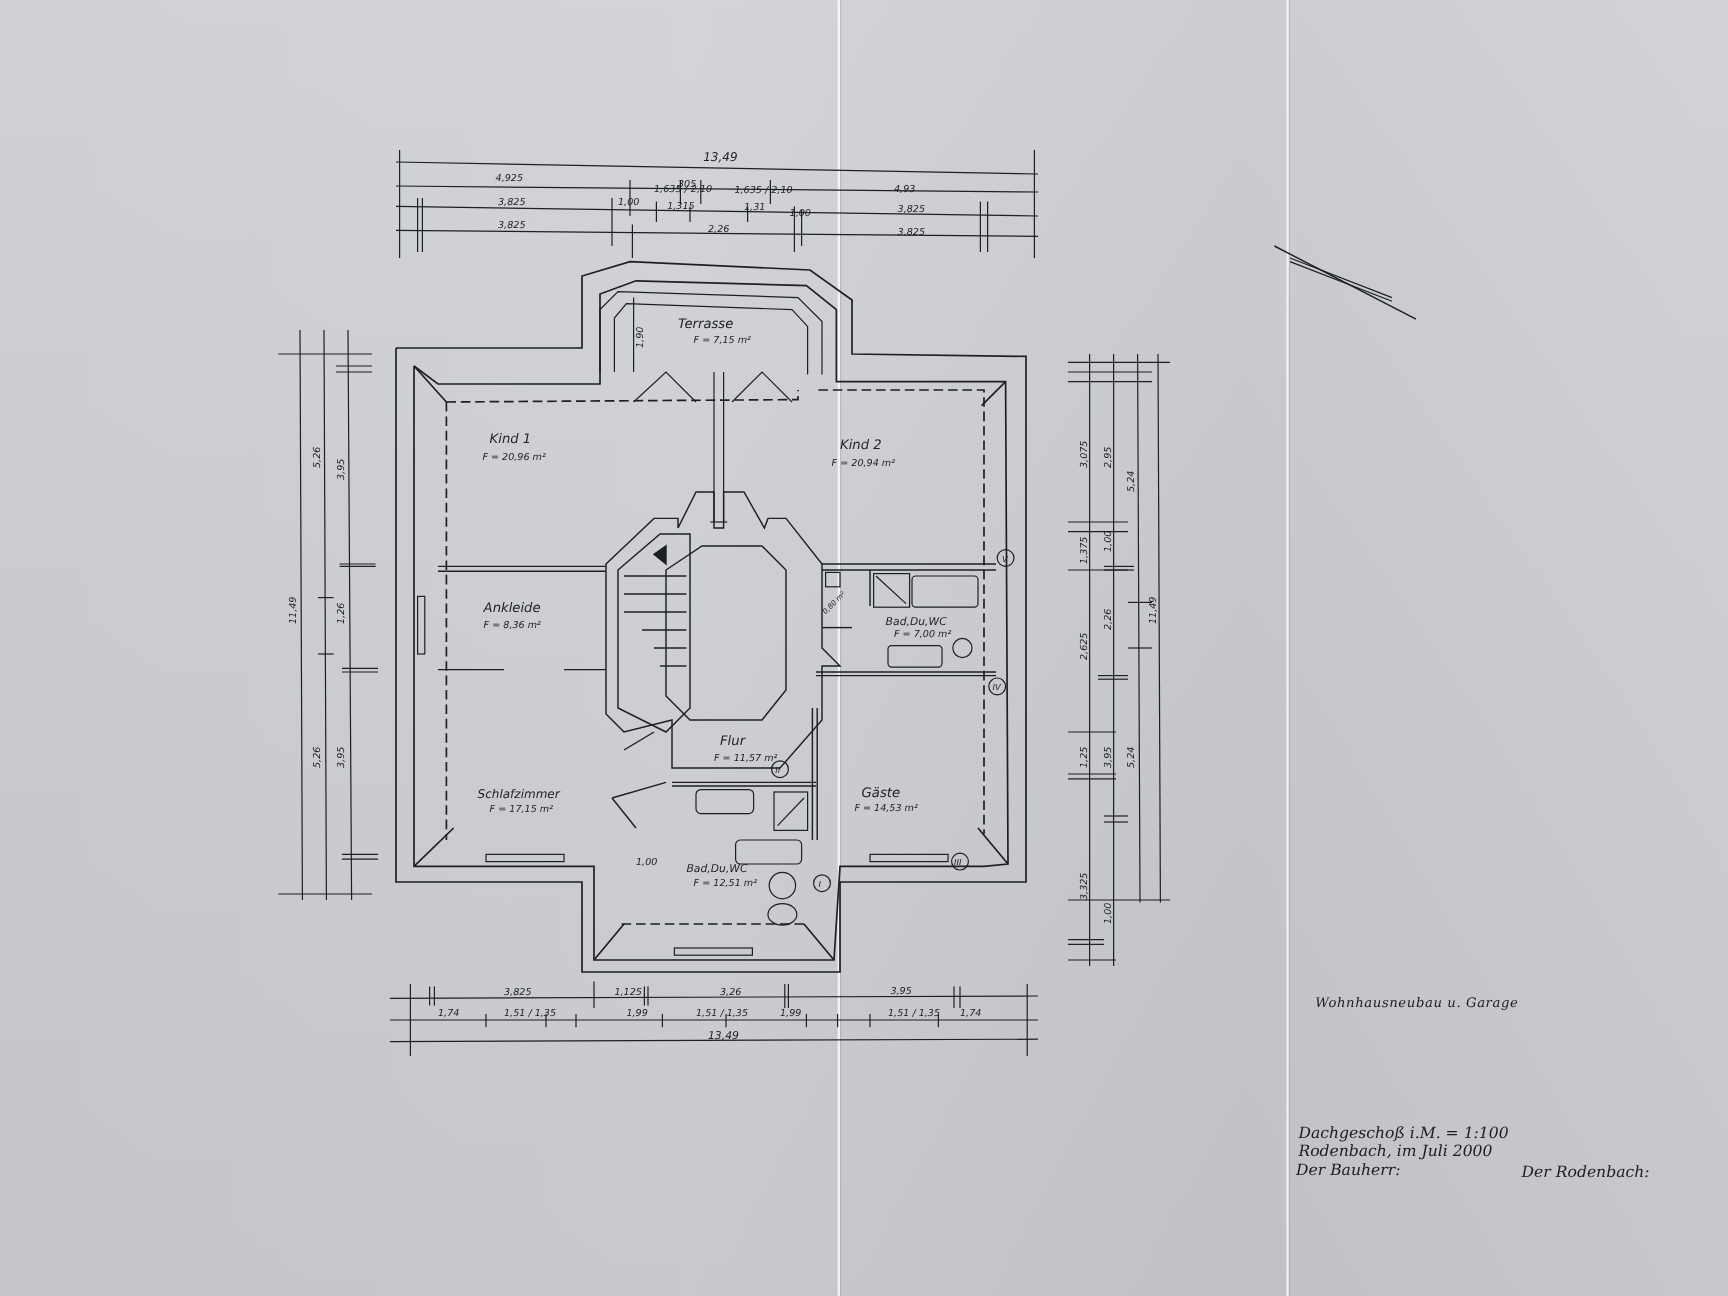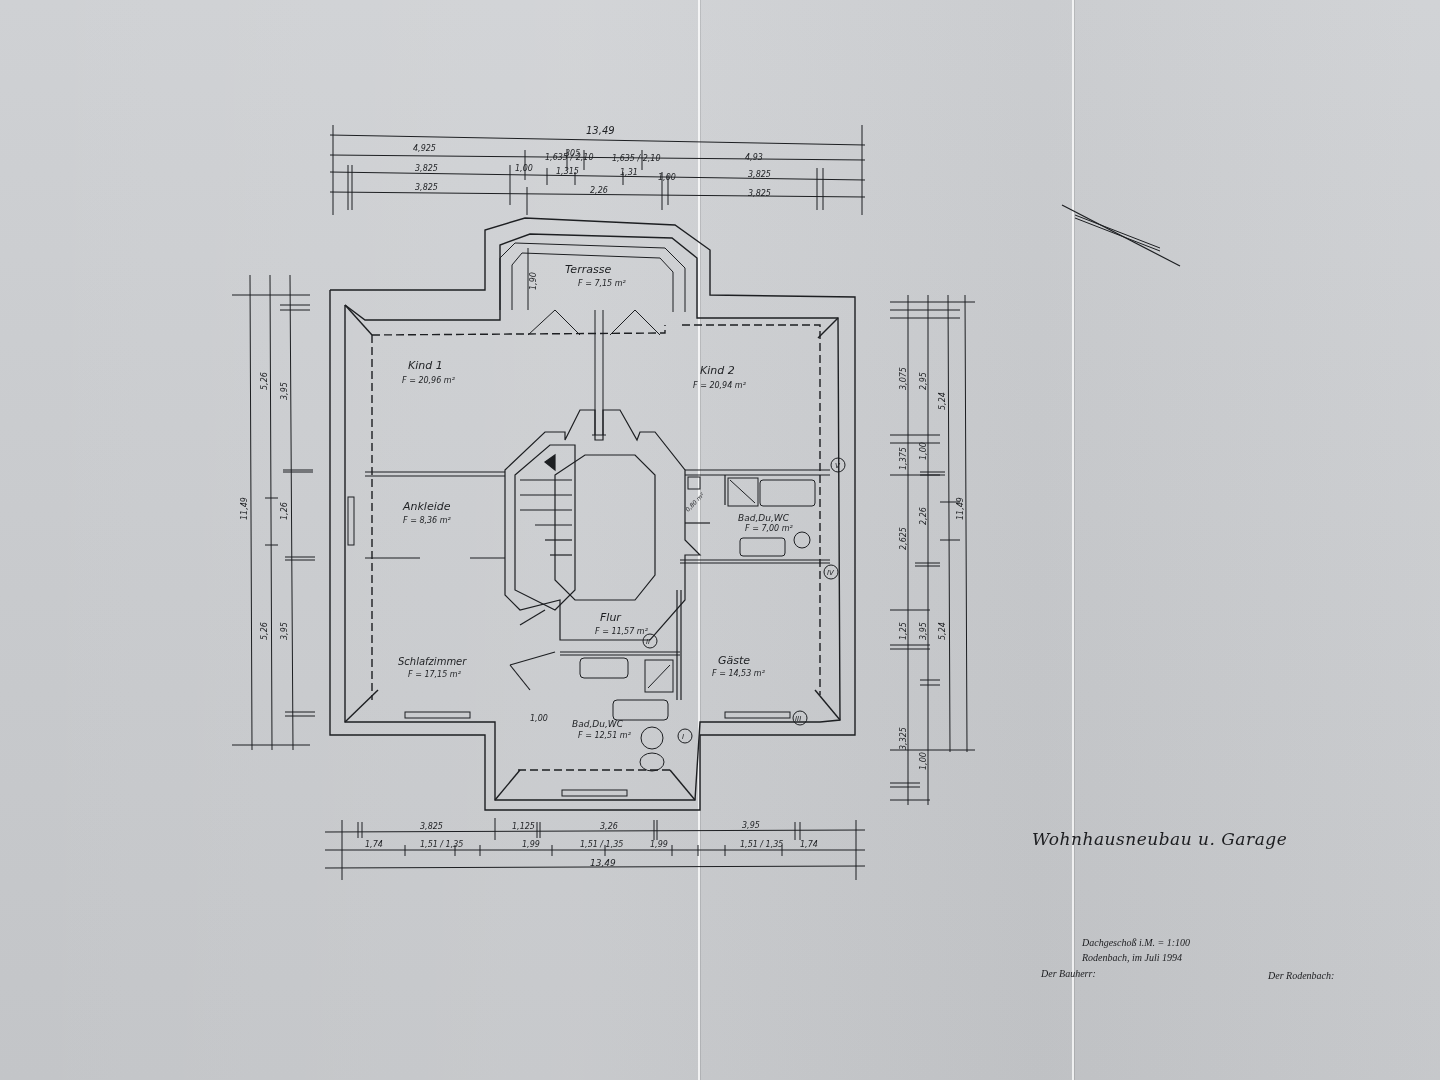--- a/index.html
+++ b/index.html
@@ -16,22 +16,22 @@
       linear-gradient(180deg, #cfd1d4 0%, #c8cacd 55%, #c3c5c8 100%);
   }
   .fold { position:absolute; top:0; bottom:0; width:2px; background:rgba(255,255,255,0.75); }
   .fold.shadow { width:1px; background:rgba(0,0,0,0.10); }
   svg.plan { position:absolute; left:0; top:0; }
   .txt { font-family:"DejaVu Sans", sans-serif; fill:#1d1f22; font-style:italic; }
   .dim { font-size:8px; }
   .room-name { font-size:11px; }
   .room-area { font-size:8px; }
   .title-block { position:absolute; color:#1b1c1f; font-style:italic; font-family:"DejaVu Serif", serif; }
-  .title-main { left:1032px; top:829px; font-size:17px; letter-spacing:0.5px; white-space:nowrap; }
-  .title-line { font-size:10px; white-space:nowrap; position:absolute;font-family:Liberation Serif, serif; }
+  .title-main { left:1096px; top:829px; font-size:11px; letter-spacing:0.5px; white-space:nowrap; }
+  .title-line { font-size:13px; white-space:nowrap; position:absolute; }
 </style>
 </head>
 <body>
 
 <div class="paper"></div>
 <div class="fold" style="left:698px;"></div>
 <div class="fold shadow" style="left:700px;"></div>
 <div class="fold" style="left:1072px;"></div>
 <div class="fold shadow" style="left:1074px;"></div>
 
@@ -342,15 +342,15 @@
     <text class="txt" style="font-size:7px" x="835" y="468">V</text>
     <text class="txt" style="font-size:7px" x="827" y="575">IV</text>
     <text class="txt" style="font-size:7px" x="646" y="644">II</text>
     <text class="txt" style="font-size:7px" x="682" y="739">I</text>
     <text class="txt" style="font-size:7px" x="795" y="721">III</text>
   </g>
 </svg>
 
 <div class="title-block title-main">Wohnhausneubau u. Garage</div>
 <div class="title-block title-line" style="left:1082px; top:937px;">Dachgeschoß i.M. = 1:100</div>
-<div class="title-block title-line" style="left:1082px; top:952px;">Rodenbach, im Juli 1994</div>
-<div class="title-block title-line" style="left:1041px; top:968px;">Der Bauherr:</div>
+<div class="title-block title-line" style="left:1082px; top:952px;">Rodenbach, im Juli 2000</div>
+<div class="title-block title-line" style="left:1080px; top:968px;">Der Bauherr:</div>
 <div class="title-block title-line" style="left:1268px; top:970px;">Der Rodenbach:</div>
 
 </body></html>

